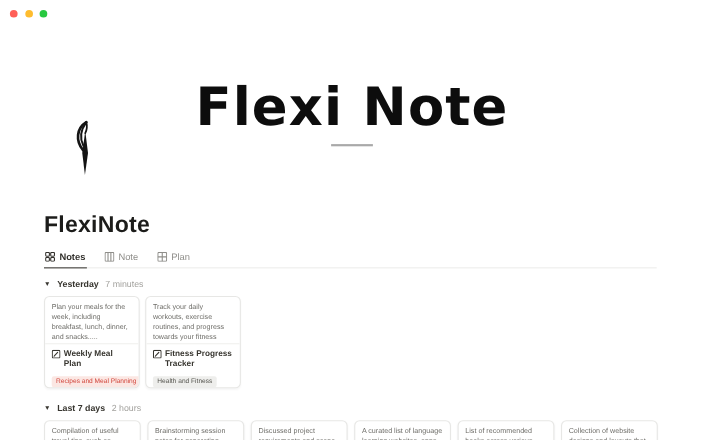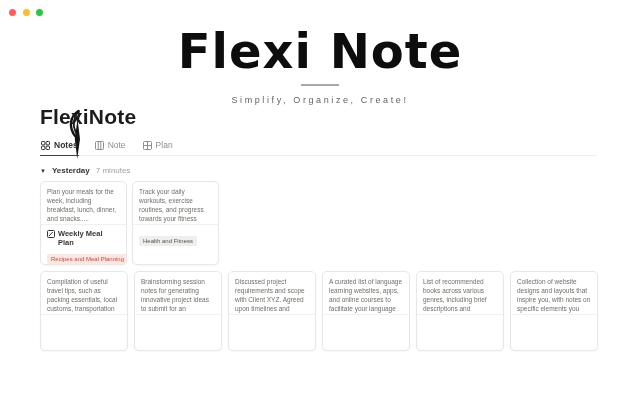--- a/index.html
+++ b/index.html
@@ -9,29 +9,29 @@
   
   .traffic { position: absolute; top: 9px; left: 9px; display: flex; gap: 6.5px; }
   .traffic span { width: 7px; height: 7px; border-radius: 50%; display: block; }
   .tl-red { background: #ff5f57; }
   .tl-yellow { background: #febc2e; }
   .tl-green { background: #28c840; }
 
   
   .hero { text-align: center; padding-top: 24px; }
   .hero-title { font-family: "DejaVu Sans", sans-serif; font-weight: 700;
-    font-size: 48px; line-height: 54px; letter-spacing: 1px; color: #0d0d0d; }
+    font-size: 48px; line-height: 54px; letter-spacing: 1px; color: #0d0d0d; margin-top: 47px; }
   .hero-rule { width: 38px; height: 2px; background: #a9a9a9; margin: 6px auto 0 auto; }
   .hero-sub { margin-top: 9px; font-size: 9px; letter-spacing: 2.6px; color: #636363; }
 
   
   .logo { position: absolute; left: 62px; top: 109px; width: 30px; height: 52px; }
 
   .content { margin: 0 40px; position: relative; }
-  .page-title { font-size: 21px; line-height: 23px; font-weight: 700;
+  .page-title { margin-top: 60px; font-size: 21px; line-height: 23px; font-weight: 700;
     color: #1c1c1a; letter-spacing: .2px; }
 
   
   .tabs { display: flex; gap: 15px; margin-top: 9px; border-bottom: 1px solid #ededeb;
     width: 557px; }
   .tab { display: flex; align-items: center; gap: 4px; font-size: 8.5px; color: #8f8e8a;
     padding: 3px 1px 5px 1px; cursor: pointer; }
   .tab svg { display: block; }
   .tab.active { color: #32302c; font-weight: 700; border-bottom: 1.5px solid #42403c;
     margin-bottom: -1px; }
@@ -65,21 +65,20 @@
 
 <div class="traffic">
   <span class="tl-red"></span>
   <span class="tl-yellow"></span>
   <span class="tl-green"></span>
 </div>
 
 <div class="hero">
   <div class="hero-title">Flexi Note</div>
   <div class="hero-rule"></div>
-  <div class="hero-sub">Simplify, Organize, Create!</div>
 </div>
 
 <svg class="logo" viewBox="0 0 30 52">
   <path d="M15.5 10 L18 30 L15.2 50 L12.8 30 Z" fill="#141414"></path>
   <path d="M16.5 2 C7.5 7.5 6.5 19 13.5 27.5" fill="none" stroke="#141414" stroke-width="2.4" stroke-linecap="round"></path>
   <path d="M16.5 2 C11 9.5 10.5 17 13.8 23.5" fill="none" stroke="#141414" stroke-width="1.8" stroke-linecap="round"></path>
   <path d="M16.5 2 C17.5 6 17 9 15.5 12" fill="none" stroke="#141414" stroke-width="1.6" stroke-linecap="round"></path>
 </svg>
 
 <div class="content">
@@ -128,25 +127,37 @@
             <path d="M2.4 5.6 L5.4 2.3 M2.4 5.6 L2.2 5.9" stroke="#37352f" stroke-width="1" stroke-linecap="round"></path>
           </svg>
           <span>Weekly Meal Plan</span>
         </div>
         <span class="tag tag-red">Recipes and Meal Planning</span>
       </div>
     </div>
     <div class="card card-tall">
       <div class="card-preview">Track your daily workouts, exercise routines, and progress towards your fitness goals......</div>
       <div class="card-body">
+        <div class="card-title">
+          <svg width="8" height="8" viewBox="0 0 8 8">
+            <rect x="0.5" y="0.5" width="7" height="7" rx="1" fill="none" stroke="#37352f" stroke-width="1"></rect>
+            <path d="M2.4 5.6 L5.4 2.3 M2.4 5.6 L2.2 5.9" stroke="#37352f" stroke-width="1" stroke-linecap="round"></path>
+          </svg>
+          <span>Fitness Progress Tracker</span>
+        </div>
         <span class="tag tag-gray">Health and Fitness</span>
       </div>
     </div>
   </div>
 
+  <div class="section-head" style="margin-top:14px;">
+    <span class="tri">▼</span>
+    <span class="section-name">Last 7 days</span>
+    <span class="section-meta">2 hours</span>
+  </div>
   <div class="cards cards-wide">
     <div class="card">
       <div class="card-preview">Compilation of useful travel tips, such as packing essentials, local customs, transportation advice, and</div>
     </div>
     <div class="card">
       <div class="card-preview">Brainstorming session notes for generating innovative project ideas to submit for an upcoming contest</div>
     </div>
     <div class="card">
       <div class="card-preview">Discussed project requirements and scope with Client XYZ. Agreed upon timelines and deliverables</div>
     </div>

